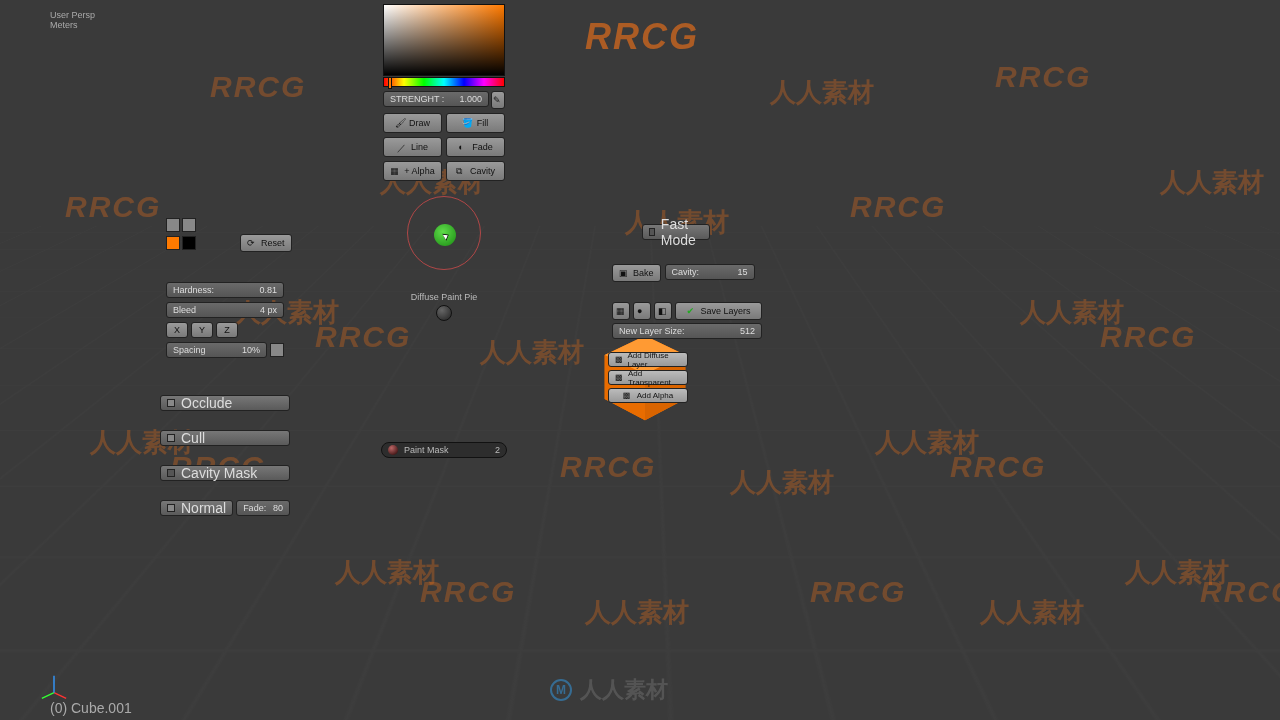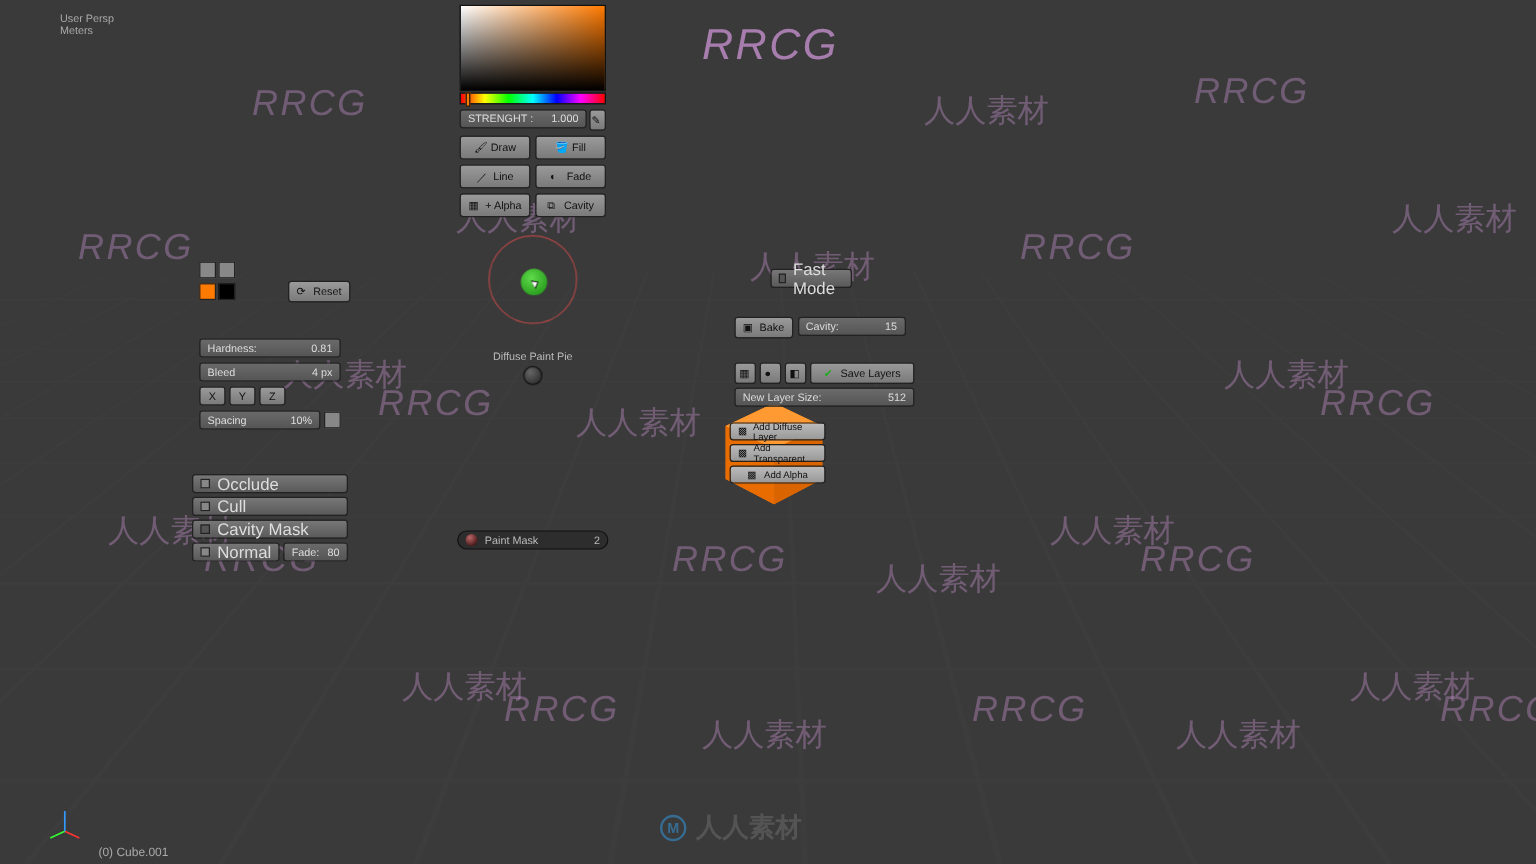--- a/index.html
+++ b/index.html
@@ -12,28 +12,28 @@
   .grid-floor {
     position: absolute; left: 0; top: 0; width: 100%; height: 100%;
     background:
       repeating-linear-gradient(0deg, transparent 0 49px, #4a4a4a 49px 50px),
       repeating-linear-gradient(90deg, transparent 0 49px, #4a4a4a 49px 50px);
     opacity: .15;
     transform: perspective(800px) rotateX(60deg) translateY(120px) scale(2);
     transform-origin: 50% 60%;
   }
   .watermark {
-    position: absolute; color: #f0abfc; font-weight: normal;
+    position: absolute; color: #f97316; font-weight: bold;
     opacity: .3; user-select: none; pointer-events: none;
     white-space: nowrap;
   }
   .wm-rrcg { font-size: 30px; font-style: italic; letter-spacing: 2px; }
   .wm-cn { font-size: 26px; }
   .top-info { position: absolute; left: 50px; top: 10px; font-size: 9px; color: #aaa; }
-  .bottom-info { position: absolute; left: 50px; bottom: 4px; font-size: 10px; color: #aaa; margin-left: 32px; }
+  .bottom-info { position: absolute; left: 50px; bottom: 4px; font-size: 14px; color: #aaa; }
   .axis-gizmo { position: absolute; left: 40px; bottom: 18px; width: 28px; height: 28px; }
   .axis-gizmo svg { width: 100%; height: 100%; }
 
   
   .btn {
     background: linear-gradient(#9a9a9a,#7a7a7a);
     border: 1px solid #222; border-radius: 3px;
     color: #111; display: inline-flex; align-items: center; justify-content: center;
     height: 18px; font-size: 9px; gap: 4px; padding: 0 6px; cursor: pointer;
   }
@@ -70,21 +70,21 @@
   .strength-row .slider { flex:1; }
   .tool-grid { display:grid; grid-template-columns:1fr 1fr; gap:4px; margin-top:4px; }
   .tool-grid .btn { height: 20px; }
 
   
   .left-stack { position:absolute; left:166px; top:218px; width:118px; display:flex; flex-direction:column; gap:4px; }
   .row { display:flex; gap:3px; align-items:center; }
   .row .slider { flex:1; }
   .xyz .btn { flex:1; height:16px; }
 
-  .left-toggles { position:absolute; left:160px; top:395px; width:130px; display:flex; flex-direction:column; gap:3px;justify-content:center; }
+  .left-toggles { position:absolute; left:160px; top:395px; width:130px; display:flex; flex-direction:column; gap:19px;justify-content:center; }
   .angle-row { display:flex; gap:3px; }
 
   
   .fast-mode { position:absolute; left:642px; top:224px; }
   .bake-row { position:absolute; left:612px; top:264px; display:flex; gap:4px; }
   .bake-row .slider { width:90px; }
   .layer-cluster { position:absolute; left:612px; top:302px; width:150px; display:flex; flex-direction:column; gap:3px; }
   .layer-cluster .icon-row { display:flex; gap:3px; }
   .layer-cluster .icon-row .btn { width:18px; padding:0; }
   .layer-cluster .icon-row .save { flex:1; }

